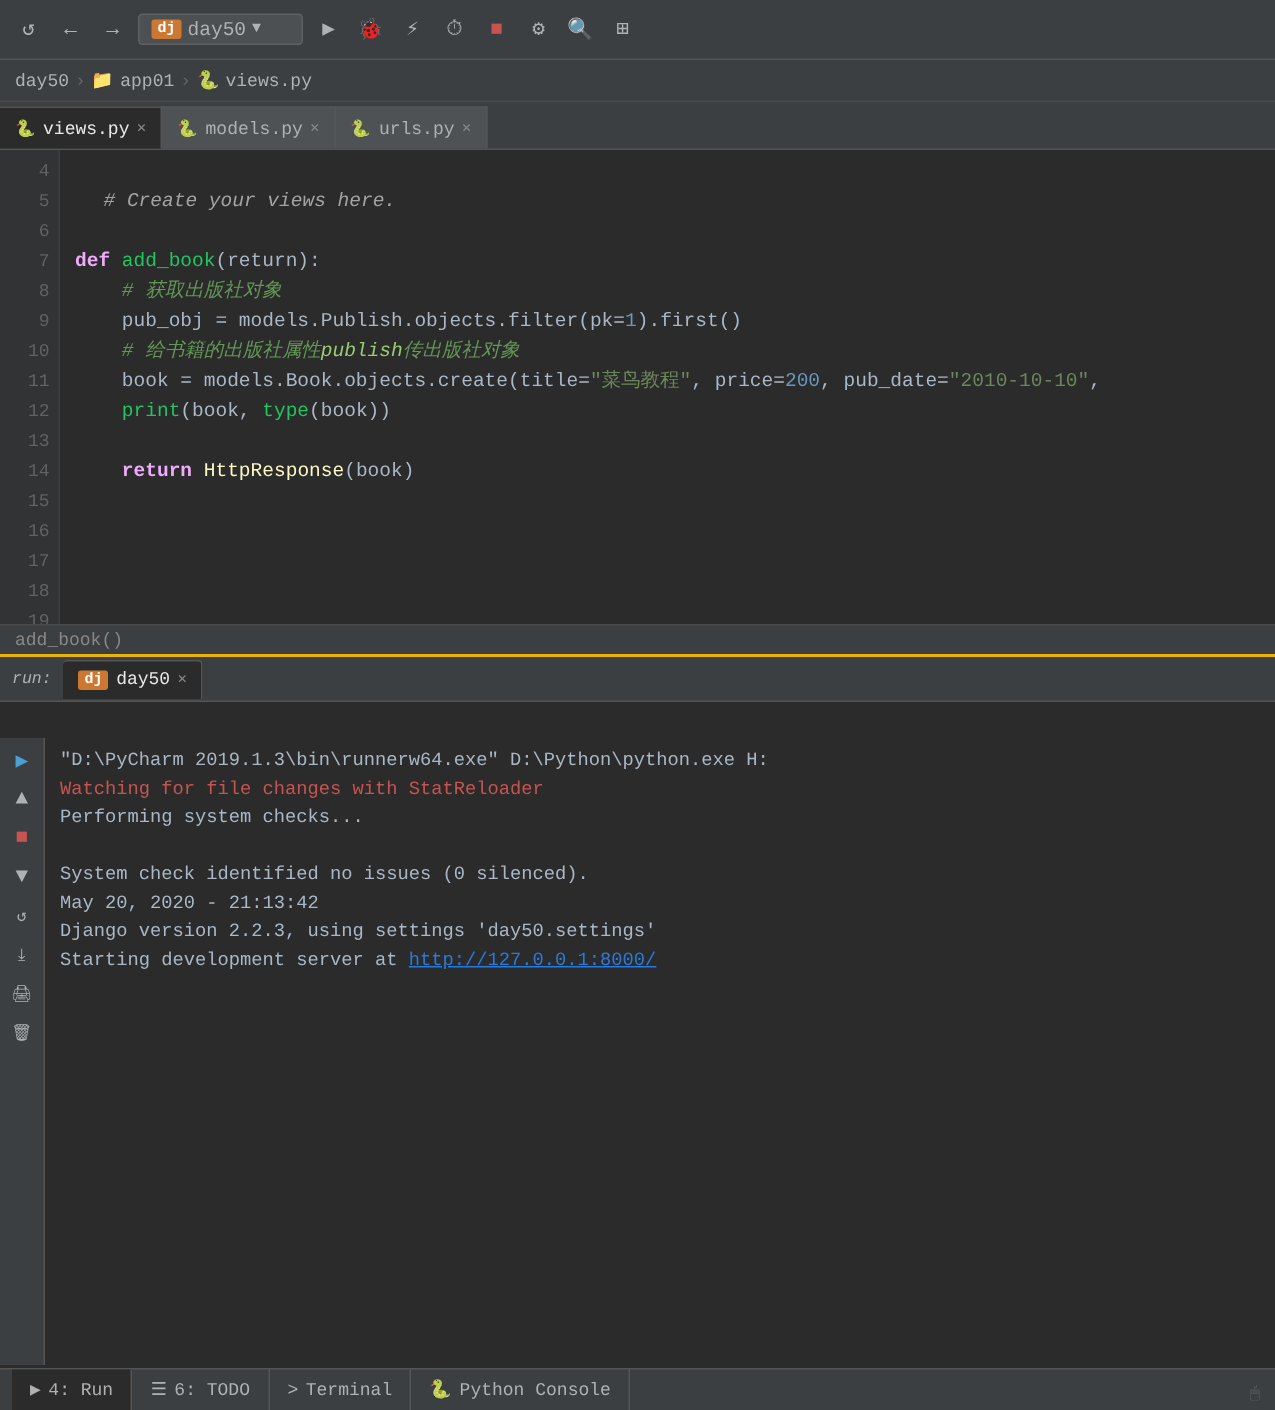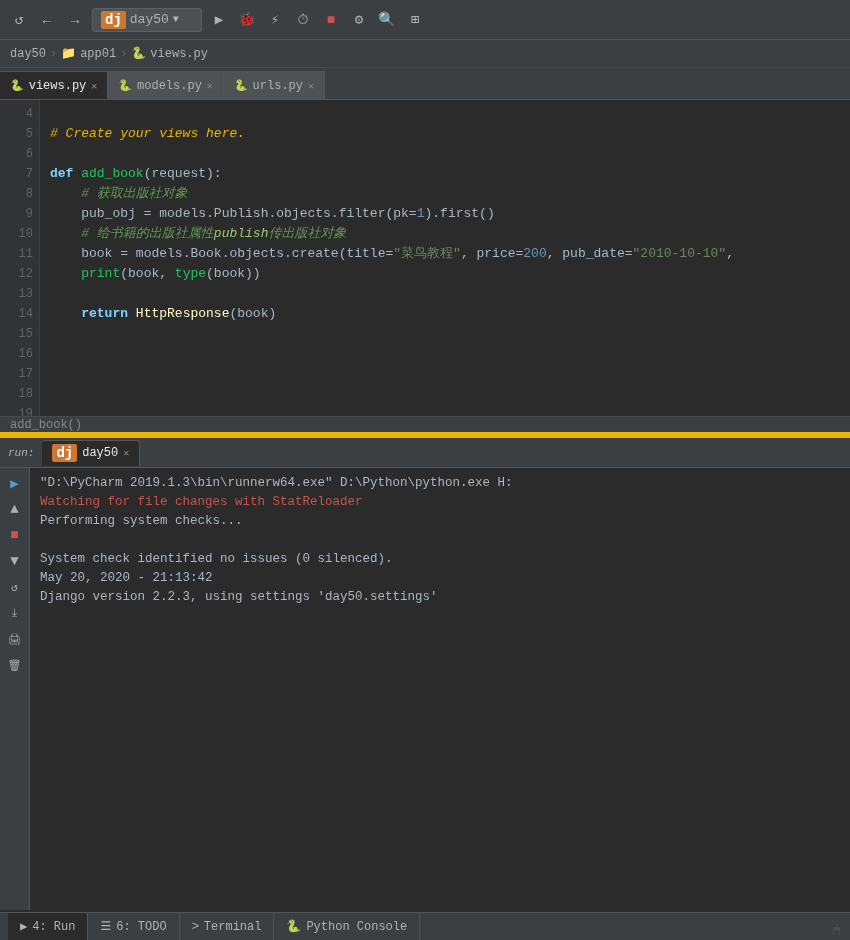--- a/index.html
+++ b/index.html
@@ -41,21 +41,21 @@
       font-size: 13px;
       display: flex;
       align-items: center;
       gap: 4px;
       cursor: pointer;
       min-width: 110px;
     }
     .dj-badge {
       background: #cc7832;
       color: white;
-      font-size: 14px;
+      font-size: 10px;
       font-weight: bold;
       padding: 1px 4px;
       border-radius: 2px;
     }
 
     
     #breadcrumb {
       height: 28px;
       background: #3c3f41;
       display: flex;
@@ -128,23 +128,23 @@
     }
     #code-content {
       padding: 4px 10px;
       font-size: 13px;
       line-height: 20px;
       white-space: pre;
       overflow: hidden;
       flex: 1;
     }
     
-    .kw { color: #7dd3fc; font-weight: bold; }
+    .kw { color: #f0abfc; font-weight: bold; }
     .fn { color: #22c55e; }
-    .cm { color: #eab308; font-style: italic; }
+    .cm { color: #a3a3a3; font-style: italic; margin-left: 19px; }
     .cm-cn { color: #629755; font-style: italic; }
     .str { color: #6a8759; }
     .num { color: #6897bb; }
     .cls { color: #fef9c3; }
     .italic-cn { font-style: italic; color: #9acd72; }
     .hl-line {
       background: #3a3a2a;
       display: block;
       margin: 0 -10px;
       padding: 0 10px;
@@ -155,28 +155,29 @@
     
     #editor-status {
       height: 22px;
       background: #3c3f41;
       display: flex;
       align-items: center;
       padding: 0 10px;
       font-size: 12px;
       color: #888;
       border-top: 1px solid #4a4a4a;
-      border-bottom: 6px solid #eab308;
+      border-bottom: 2px solid #eab308;
     }
 
     
     #run-panel {
       background: #2b2b2b;
       display: flex;
       flex-direction: column;
+      gap: 24px;
     }
     #run-tabs {
       height: 30px;
       background: #3c3f41;
       display: flex;
       align-items: center;
       padding: 0 0 0 8px;
       border-bottom: 1px solid #555;
     }
     #run-label {
@@ -330,21 +331,21 @@
 </div>
 
 <div id="editor" style="height:316px;">
   <div id="code-area">
     <div id="line-numbers">
       4<br>5<br>6<br>7<br>8<br>9<br>10<br>11<br>12<br>13<br>14<br>15<br>16<br>17<br>18<br>19<br>20<br>21<br>22
     </div>
     <div id="code-content">
 <span class="cm"># Create your views here.</span>
 
-<span><span class="kw">def</span> <span class="fn">add_book</span><span class="normal">(request):</span></span>
+<span><span class="kw">def</span> <span class="fn">add_book</span><span class="normal">(return):</span></span>
 <span>    <span class="cm-cn"># 获取出版社对象</span></span>
 <span>    <span class="normal">pub_obj = models.Publish.objects.filter(pk=</span><span class="num">1</span><span class="normal">).first()</span></span>
 <span>    <span class="cm-cn"># 给书籍的出版社属性<span class="italic-cn">publish</span>传出版社对象</span></span>
 <span>    <span class="normal">book = models.Book.objects.create(title=</span><span class="str">"菜鸟教程"</span><span class="normal">, price=</span><span class="num">200</span><span class="normal">, pub_date=</span><span class="str">"2010-10-10"</span><span class="normal">,</span></span>
 <span>    <span class="fn">print</span><span class="normal">(book, </span><span class="fn">type</span><span class="normal">(book))</span></span>
 <span></span>
 <span>    <span class="kw">return</span> <span class="cls">HttpResponse</span><span class="normal">(book)</span></span>
 <span></span>
 <span></span>
 <span></span>
@@ -387,20 +388,23 @@
     </div>
 
     <div id="run-output">
       <div><span class="out-gray">"D:\PyCharm 2019.1.3\bin\runnerw64.exe" D:\Python\python.exe H:</span></div>
       <div><span class="out-red">Watching for file changes with StatReloader</span></div>
       <div><span class="out-gray">Performing system checks...</span></div>
       <div>&nbsp;</div>
       <div><span class="out-gray">System check identified no issues (0 silenced).</span></div>
       <div><span class="out-gray">May 20, 2020 - 21:13:42</span></div>
       <div><span class="out-gray">Django version 2.2.3, using settings 'day50.settings'</span></div>
+      <div>
+        <span class="out-gray">Starting development server at </span><span class="link">http://127.0.0.1:8000/</span>
+      </div>
     </div>
   </div>
 </div>
 
 <div id="bottom-bar">
   <div class="bottom-tab active">
     <span class="bottom-tab-icon">▶</span>
     <span>4: Run</span>
   </div>
   <div class="bottom-tab">

